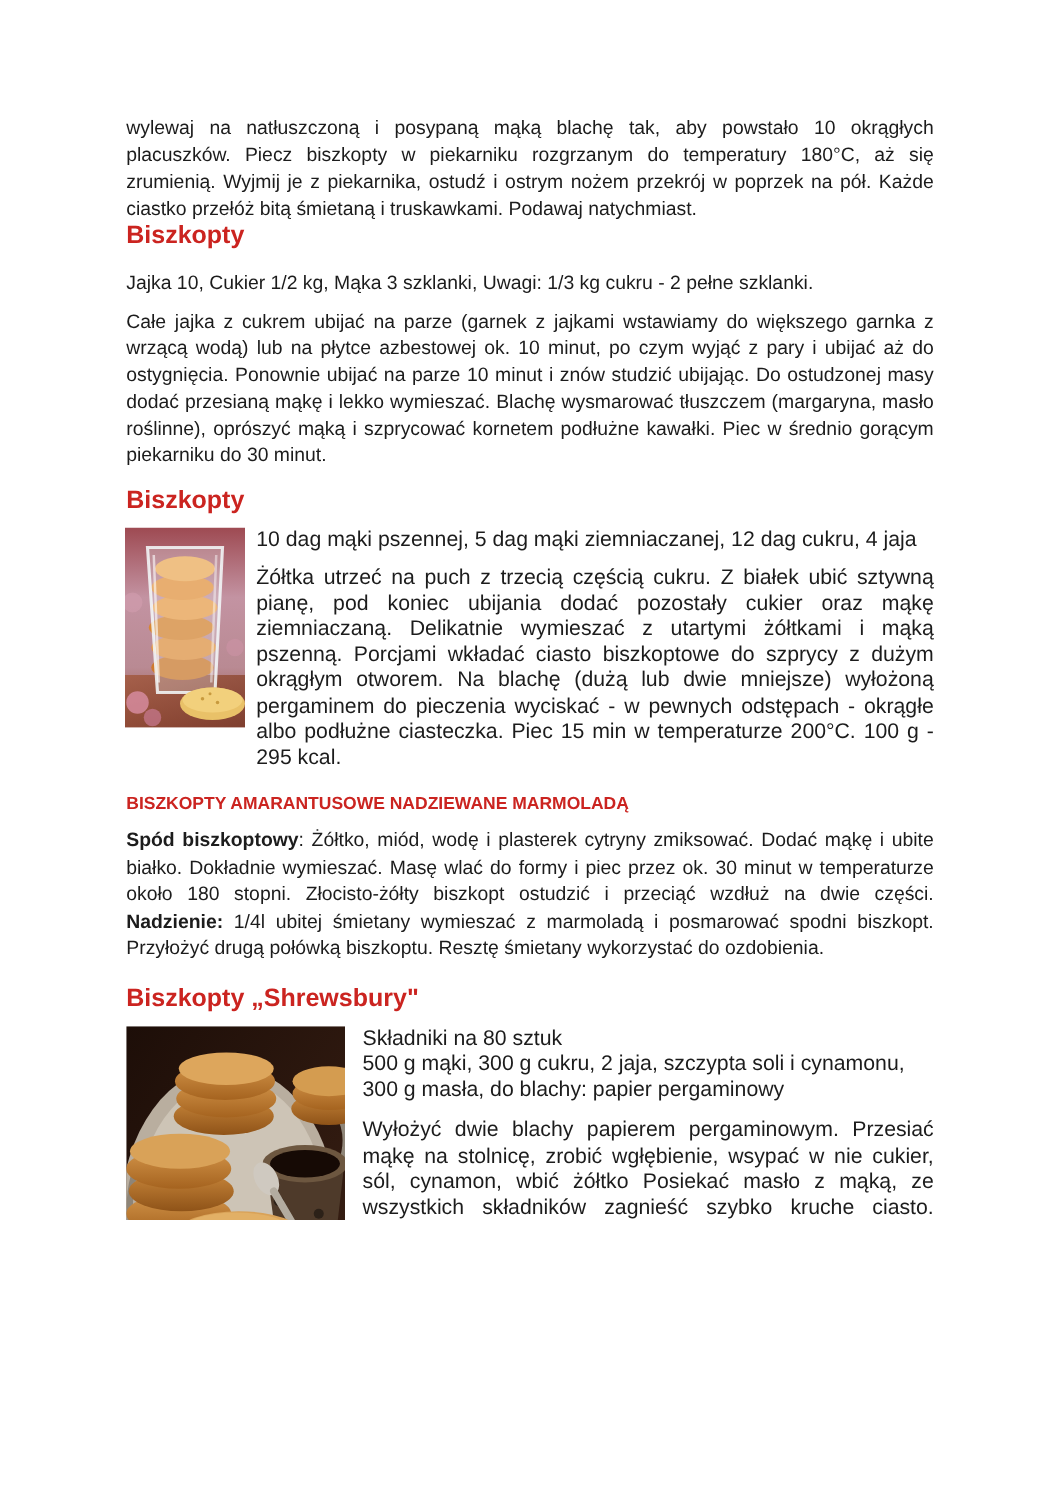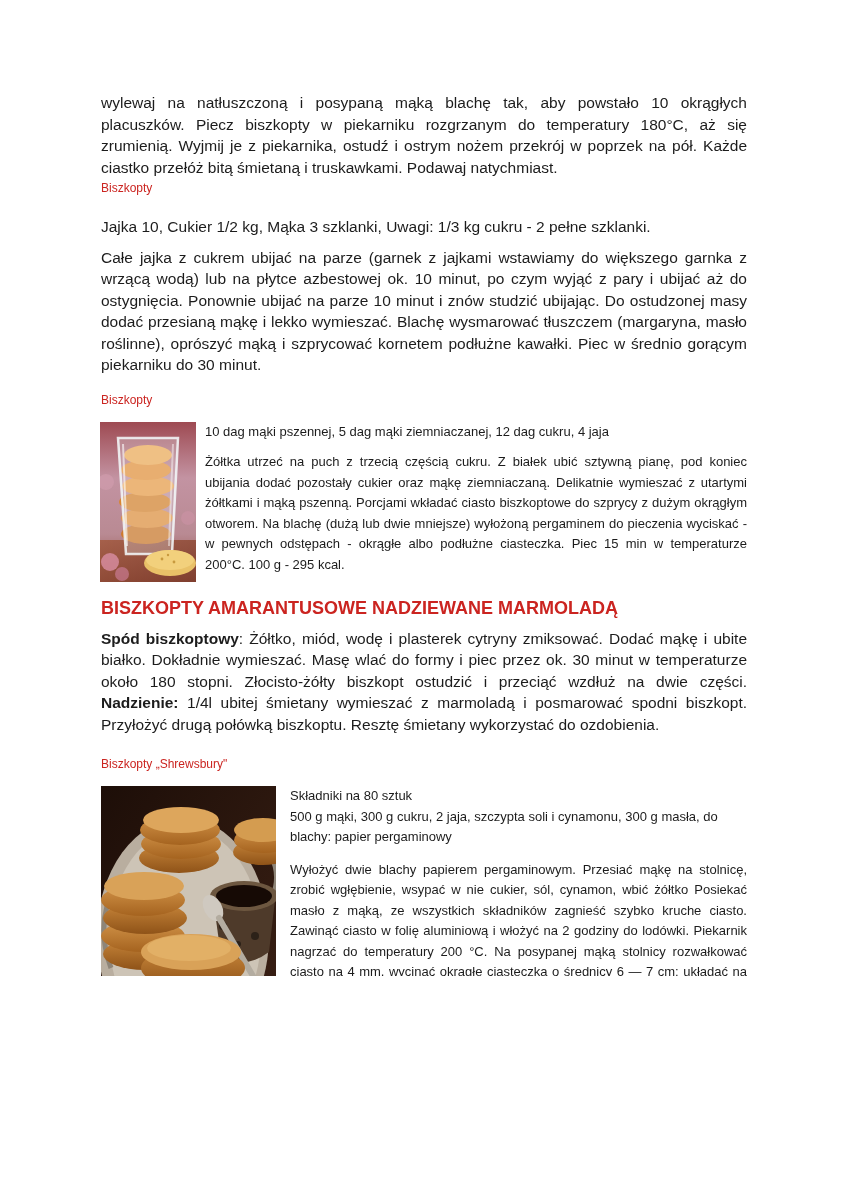--- a/index.html
+++ b/index.html
@@ -19,42 +19,42 @@
     font-size:15.5px;
     line-height:21.5px;
   }
   p{margin:0;}
   .para{text-align:justify;}
   .gap-s{margin-top:12px;}
   .gap-m{margin-top:18px;}
   .gap-l{margin-top:9px;}
   .heading{
     color:#cb2420;
-    font-weight:normal;
-    font-size:12px;
+    font-weight:bold;
+    font-size:20px;
     line-height:20px;
     margin:0;
   }
   .heading-caps{
     color:#cb2420;
     font-weight:bold;
-    font-size:18px;
+    font-size:14px;
     line-height:22px;
     margin:0;
   }
   .media-row{
     display:flex;
     align-items:flex-start;
   }
   .media-row .photo{
     flex:0 0 auto;
     display:block;
   }
   .media-text{
-    font-size:13px;
+    font-size:17px;
     line-height:20.5px;
   }
   .media-text .para{text-align:justify;}
   .bold{font-weight:bold;}
   .photo-frame{display:block;}
   .watermark{
     position:absolute;
     left:98px;
     top:1078px;
     width:660px;

